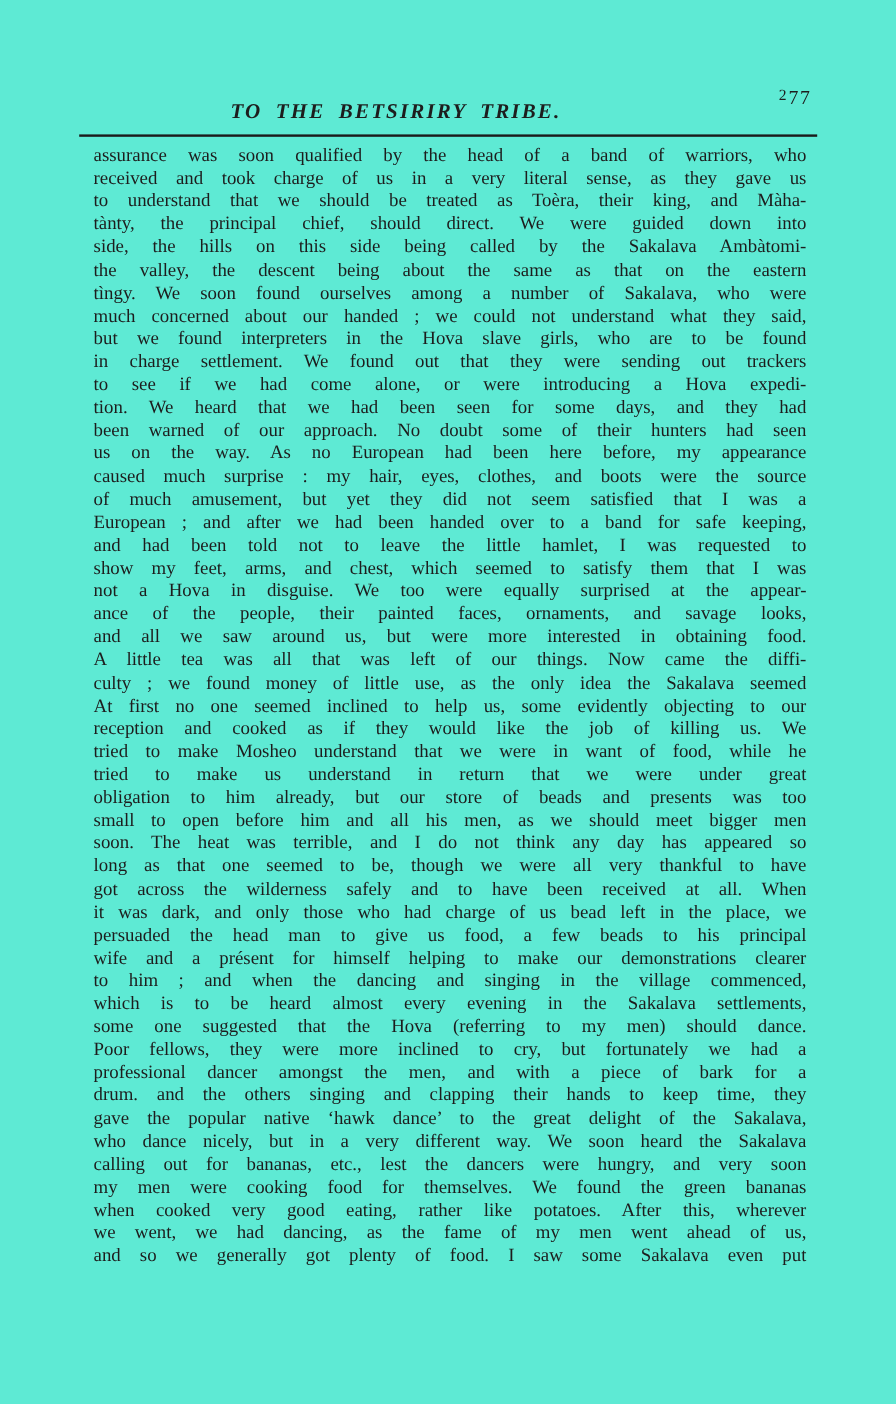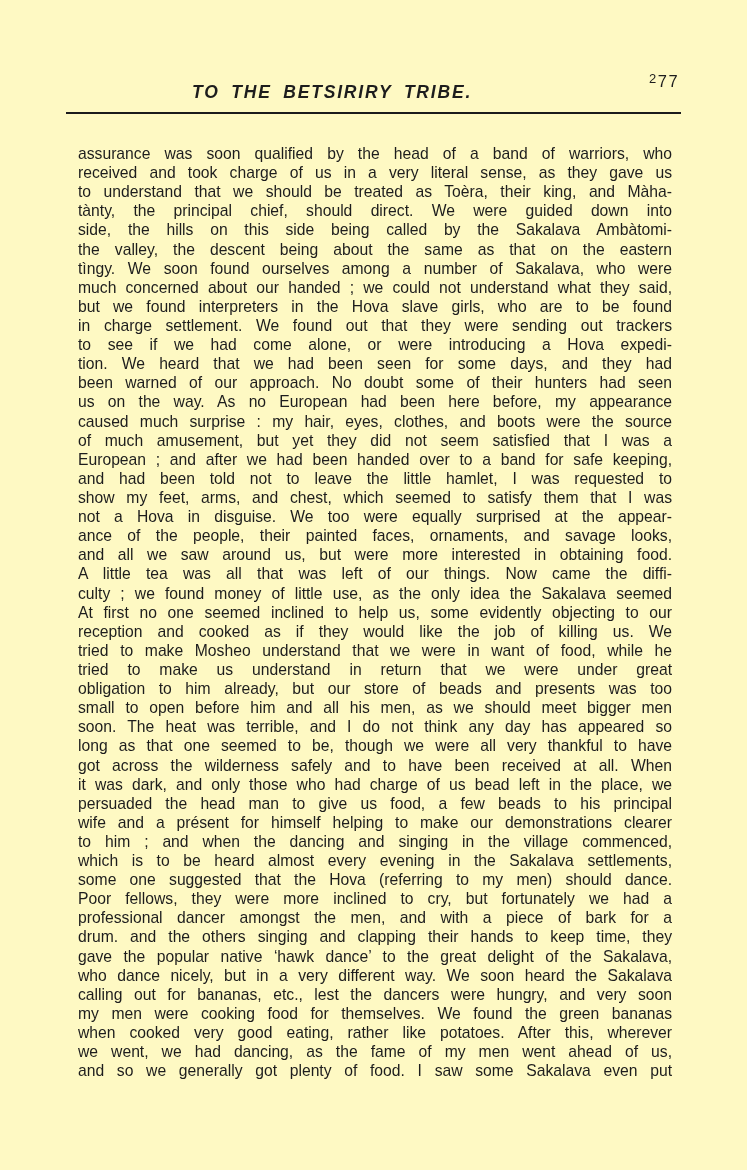--- a/index.html
+++ b/index.html
@@ -4,23 +4,23 @@
 <style>
   html, body {
     margin: 0;
     padding: 0;
     background: #ffffff;
   }
   .page {
     position: relative;
     width: 747px;
     height: 1170px;
-    background: #fef9c3;
+    background: #5eead4;
     color: #1d1d1d;
-    font-family: Liberation Sans, sans-serif;
+    font-family: Liberation Serif, serif;
     overflow: hidden;
   }
   .running-head {
     position: absolute;
     left: 192px;
     top: 82px;
     font-style: italic;
     font-weight: 600;
     font-size: 17.5px;
     letter-spacing: 1.8px;
@@ -44,21 +44,21 @@
     position: absolute;
     left: 66px;
     top: 112px;
     width: 615px;
     height: 2px;
     background: #1b1b1b;
   }
   .body-block {
     position: absolute;
     left: 78px;
-    top: 144px;
+    top: 120px;
     width: 594px;
   }
   .line {
     font-size: 15.7px;
     height: 19.12px;
     line-height: 19.12px;
     text-align: justify;
     text-align-last: justify;
     -moz-text-align-last: justify;
     overflow: hidden;

